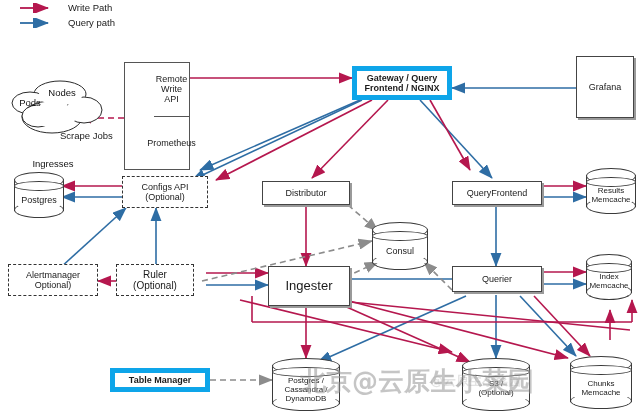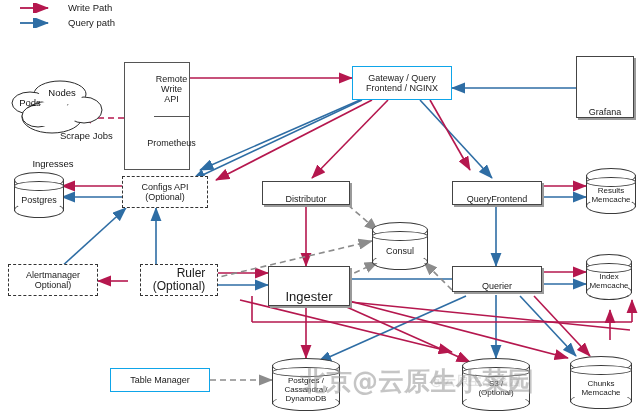--- a/index.html
+++ b/index.html
@@ -6,22 +6,22 @@
   body{
     width:640px;height:411px;position:relative;overflow:hidden;
     font-family:"Liberation Sans","DejaVu Sans",sans-serif;
     color:#1a1a1a;
   }
   #canvas{position:absolute;left:0;top:0;width:640px;height:411px;}
   svg.layer{position:absolute;left:0;top:0;width:640px;height:411px;}
   .node{position:absolute;box-sizing:border-box;display:flex;align-items:center;
         justify-content:center;text-align:center;background:#ffffff;z-index:5;}
   .node .lbl{line-height:1.12;white-space:pre-line;}
-  .boxsolid{border:1px solid #0ea5e9;}
-  .boxshadow{border:1px solid #444;box-shadow:2px 2px 0 0 #9a9a9a;align-items:flex-end;}
+  .boxsolid{border:5px solid #0ea5e9;font-weight:bold;}
+  .boxshadow{border:1px solid #444;box-shadow:2px 2px 0 0 #9a9a9a;}
   .boxdash{border:1px dashed #333;}
   .splitbox{flex-direction:column;border:1px solid #555;}
   .splitbox .half{flex:1;display:flex;align-items:center;justify-content:center;width:100%;}
   .splitbox .half.top{border-bottom:1px solid #555;}
   .cyl{position:absolute;z-index:5;}
   .cyl .body{position:absolute;left:0;right:0;top:7px;bottom:7px;background:#fff;
              border-left:1px solid #3a3a3a;border-right:1px solid #3a3a3a;}
   .cyl .top{position:absolute;left:0;right:0;top:0;height:14px;border-radius:50%;
             border:1px solid #3a3a3a;background:#fff;}
   .cyl .rib{position:absolute;left:0;right:0;height:8px;border-radius:50%;
@@ -228,21 +228,21 @@
     <div class="rib" style="top:9px;"></div>
     <div class="bot"></div>
     <div class="ctext" style="font-size:9px;padding-top:10px;">Consul</div>
   </div>
 
   <div class="node boxdash" style="left:8px;top:264px;width:90px;height:32px;font-size:9px;">
     <span class="lbl">Alertmanager
 Optional)</span>
   </div>
 
-  <div class="node boxdash" style="left:140px;top:264px;width:78px;height:32px;font-size:12px;text-align:right;">
+  <div class="node boxdash" style="left:116px;top:264px;width:78px;height:32px;font-size:10px;">
     <span class="lbl">Ruler
 (Optional)</span>
   </div>
 
   <div class="node boxshadow" style="left:268px;top:266px;width:82px;height:40px;font-size:13px;">
     <span class="lbl">Ingester</span>
   </div>
 
   <div class="node boxshadow" style="left:452px;top:266px;width:90px;height:26px;font-size:9px;">
     <span class="lbl">Querier</span>

